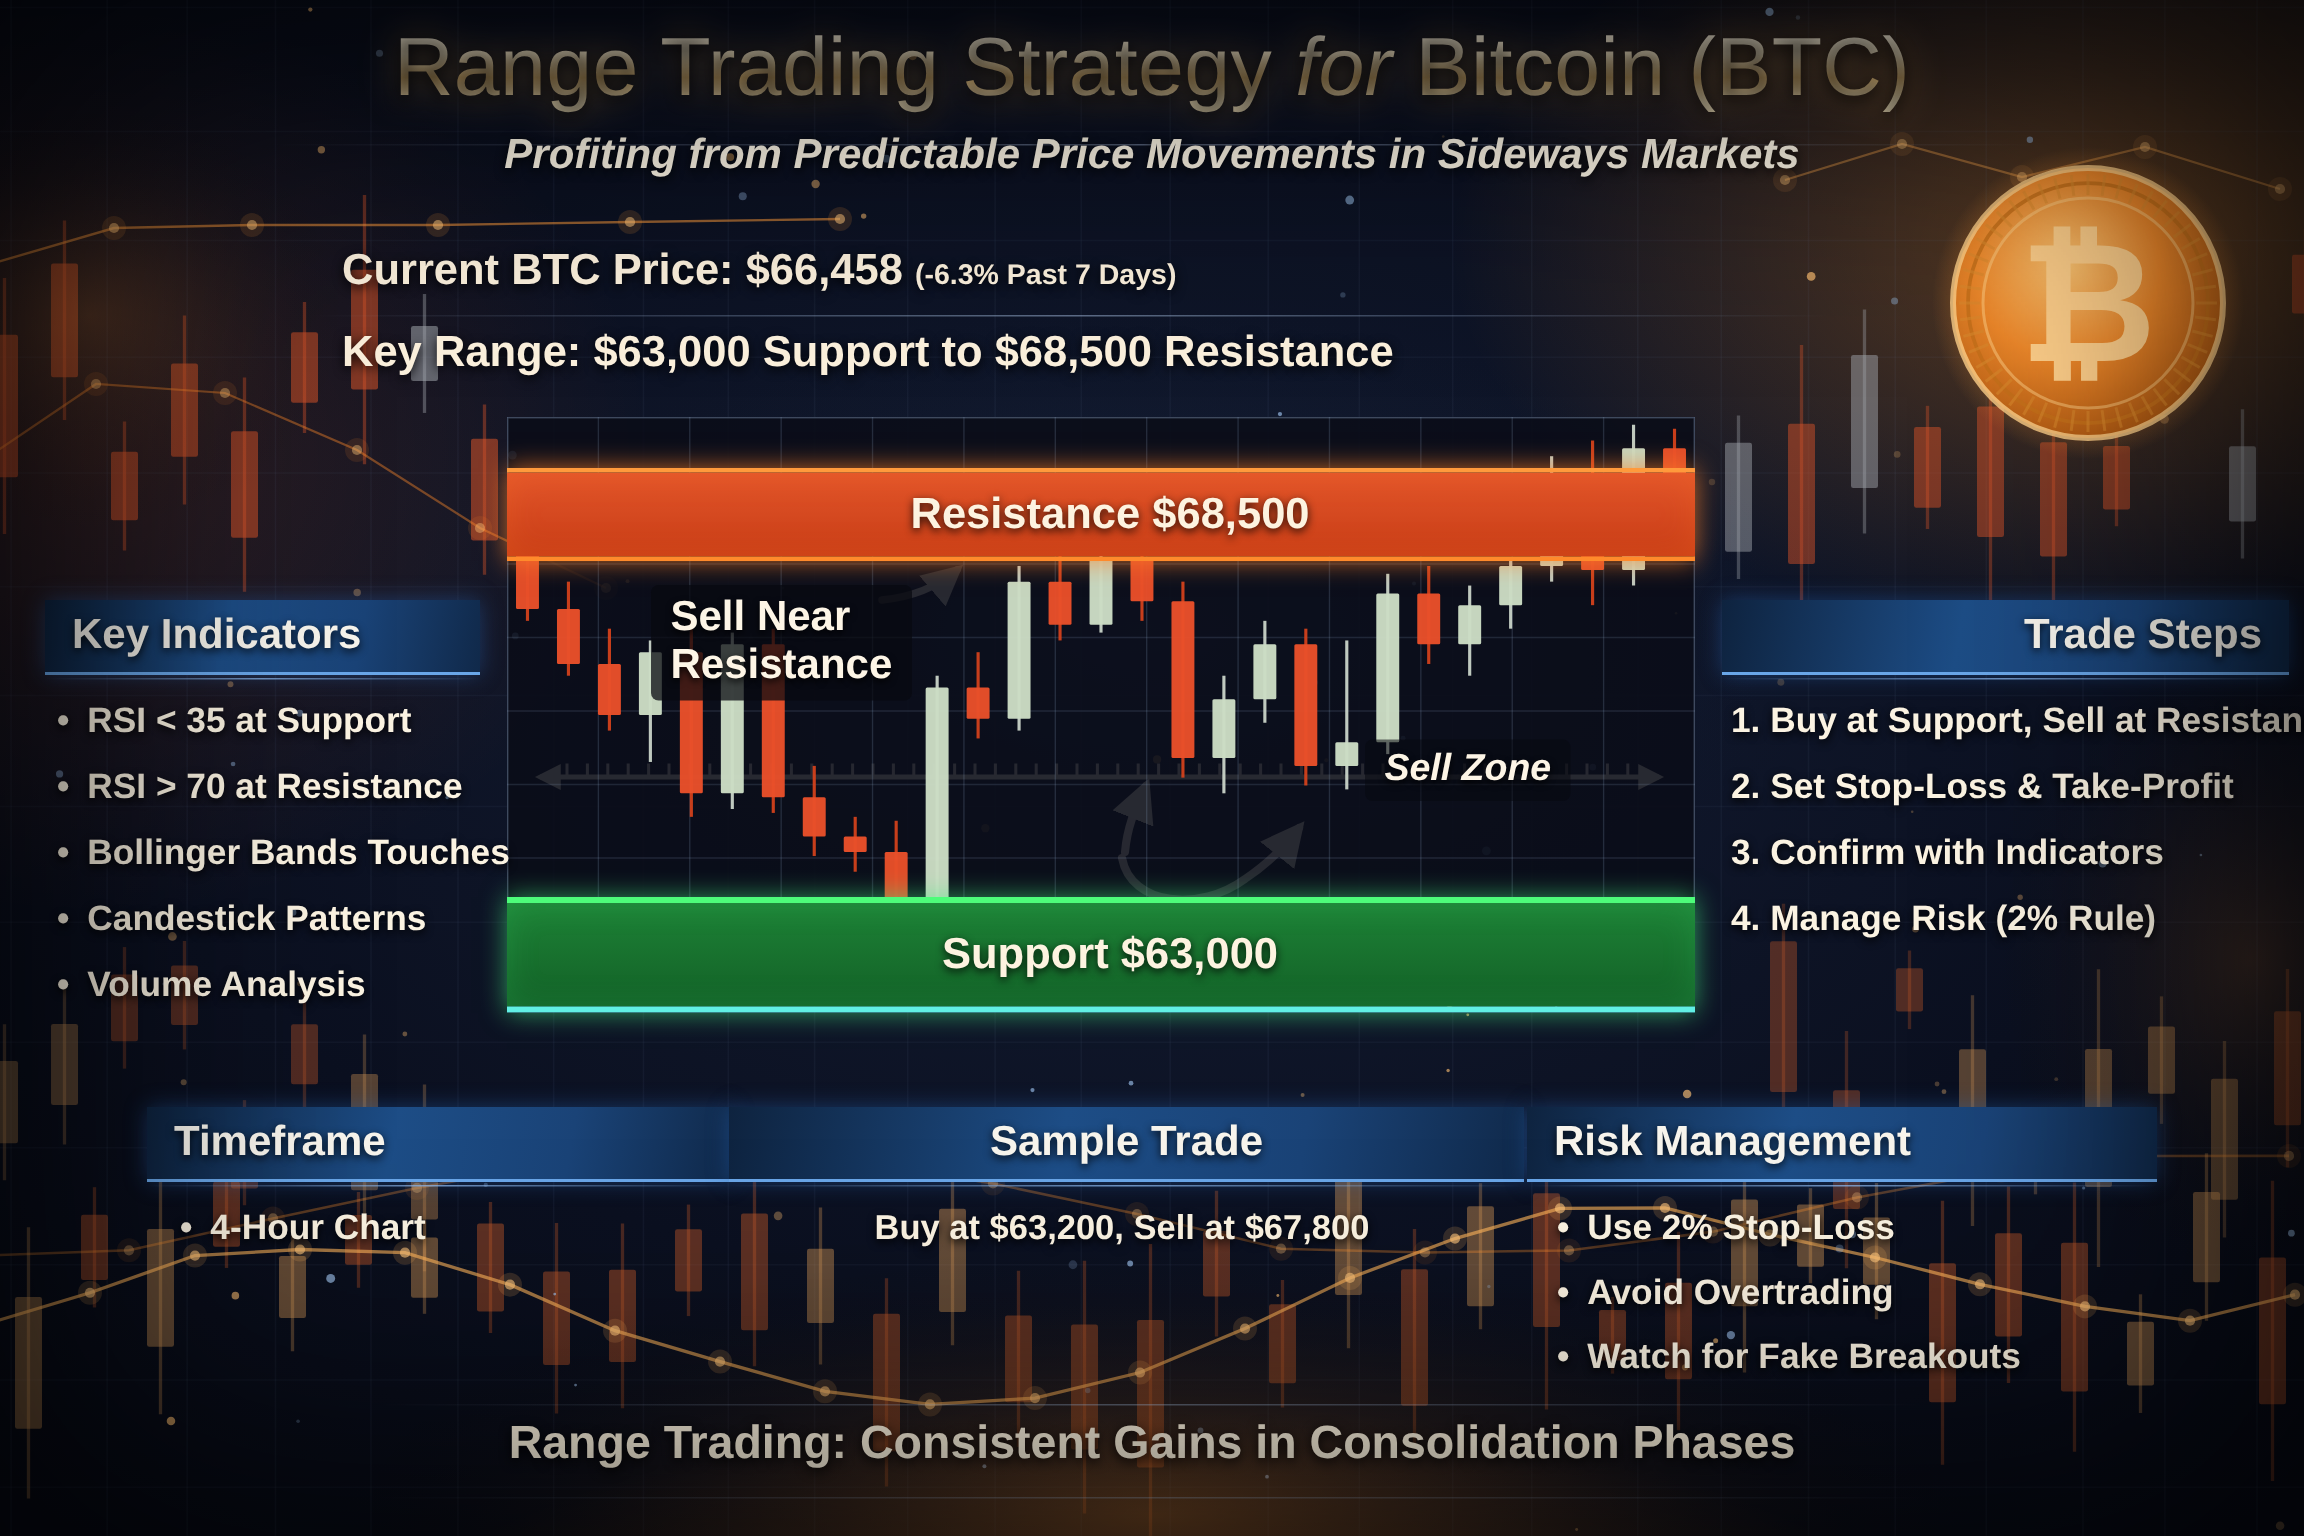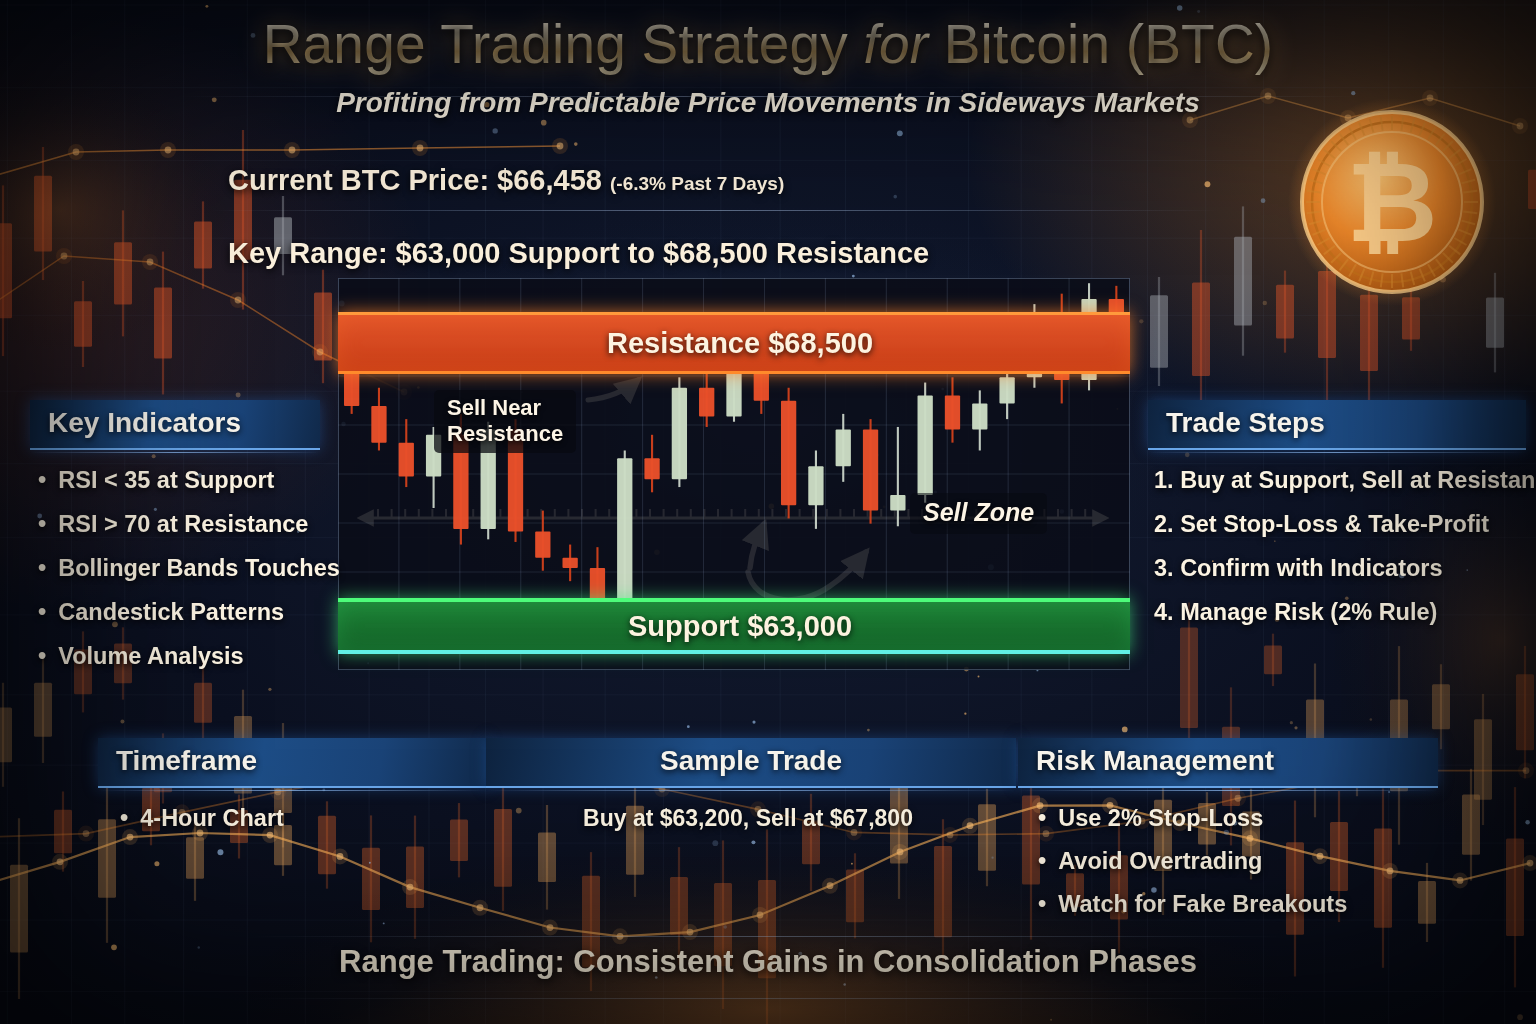--- a/index.html
+++ b/index.html
@@ -35,52 +35,52 @@
     margin-top:11px; font-size:28px; font-weight:bold; font-style:italic; color:#fdf6e6;
     text-shadow:0 2px 7px rgba(0,0,0,.9);
   }
   #hdr-rule { position:absolute; left:180px; top:96px; width:1180px; height:1px;
     background:linear-gradient(90deg,transparent,rgba(180,200,235,.45),transparent); z-index:5; }
 
   
   #prices { top:166px; left:228px; }
   .priceline { font-size:29px; font-weight:bold; color:#fbf0dc;
     text-shadow:0 2px 7px rgba(0,0,0,.95); line-height:1.0; }
-  .priceline.l2 { margin-top:44px; }
+  .priceline.l2 { margin-top:26px; }
   .pl-small { font-size:19px; }
   #price-rule { position:absolute; left:210px; top:210px; width:1010px; height:1px;
     background:linear-gradient(90deg,transparent,rgba(170,195,230,.5),transparent); z-index:5; }
 
   
   #btc-coin { top:96px; left:1288px; width:208px; height:214px; z-index:4; }
 
   
   #chart { top:278px; left:338px; width:792px; height:392px; z-index:3; }
   #chart-inner { position:absolute; inset:0; }
 
   .band { position:absolute; left:0; width:100%; }
   #res-band {
     top:34px; height:62px; background:linear-gradient(180deg,#e2552a,#c83d16);
     border-top:3px solid #ff9a3c; border-bottom:3px solid #ff8a2b;
     box-shadow:0 0 16px rgba(255,130,40,.75), inset 0 0 22px rgba(255,120,40,.25);
   }
   #sup-band {
-    top:320px; height:56px; background:linear-gradient(180deg,#1d8236,#136127);
+    top:320px; height:77px; background:linear-gradient(180deg,#1d8236,#136127);
     border-top:4px solid #4dfc7a; border-bottom:4px solid #61f0e4;
     box-shadow:0 0 16px rgba(70,240,130,.6), inset 0 0 22px rgba(60,230,120,.18);
   }
   .band-label {
     position:absolute; inset:0; display:flex; align-items:center; justify-content:center;
     font-size:29px; font-weight:bold; color:#fdf3e0; text-shadow:0 2px 6px rgba(0,0,0,.85);padding-left:12px;
   }
 
   .note-box {
     position:absolute; padding:5px 13px 7px 13px; border-radius:5px;
     background:rgba(8,10,16,.74); color:#fdf5e6; font-weight:bold;
-    font-size:22px; line-height:1.16; text-shadow:0 2px 5px rgba(0,0,0,.9);
+    font-size:28px; line-height:1.16; text-shadow:0 2px 5px rgba(0,0,0,.9);
   }
   #note-sell-near { top:112px; left:96px; }
   #note-sell-zone { top:215px; left:572px; font-style:italic; font-size:25px; background:rgba(8,10,16,.55); }
 
   
   .panel { position:absolute; z-index:7; }
   .panel-head {
     position:relative; padding:7px 18px 9px 18px;
     background:linear-gradient(100deg,#0e233f 0%,#1d4d86 42%,#1a4377 72%,#10294a 100%);
     border-bottom:2px solid #69a6e8;
@@ -92,21 +92,21 @@
   .panel-body { padding:17px 6px 0 8px; }
   .panel-body li, .panel-body .row {
     list-style:none; font-size:23.5px; font-weight:bold; color:#fbf3e2;
     text-shadow:0 2px 6px rgba(0,0,0,.95); margin-bottom:17px; white-space:nowrap;
   }
   .panel-body .bullet::before { content:"\2022"; margin-right:12px; }
 
   #panel-key { top:400px; left:30px; width:300px; }
   #panel-key .panel-head { width:290px; }
   #panel-trade { top:400px; left:1148px; width:378px; }
-  #panel-trade .panel-head { width:378px; }
+  #panel-trade .panel-head { width:378px;text-align:right; }
   #panel-trade .panel-body { padding-left:6px; }
 
   #panel-time { top:738px; left:98px; width:390px; }
   #panel-time .panel-head { width:390px; }
   #panel-time .panel-body { padding-left:22px; }
   #panel-sample { top:738px; left:486px; width:530px; }
   #panel-sample .panel-head { width:530px; text-align:center; }
   #panel-sample .panel-body { padding-left:0; text-align:center; }
   #panel-sample .row { font-size:23px; }
   #panel-risk { top:738px; left:1018px; width:420px; }

